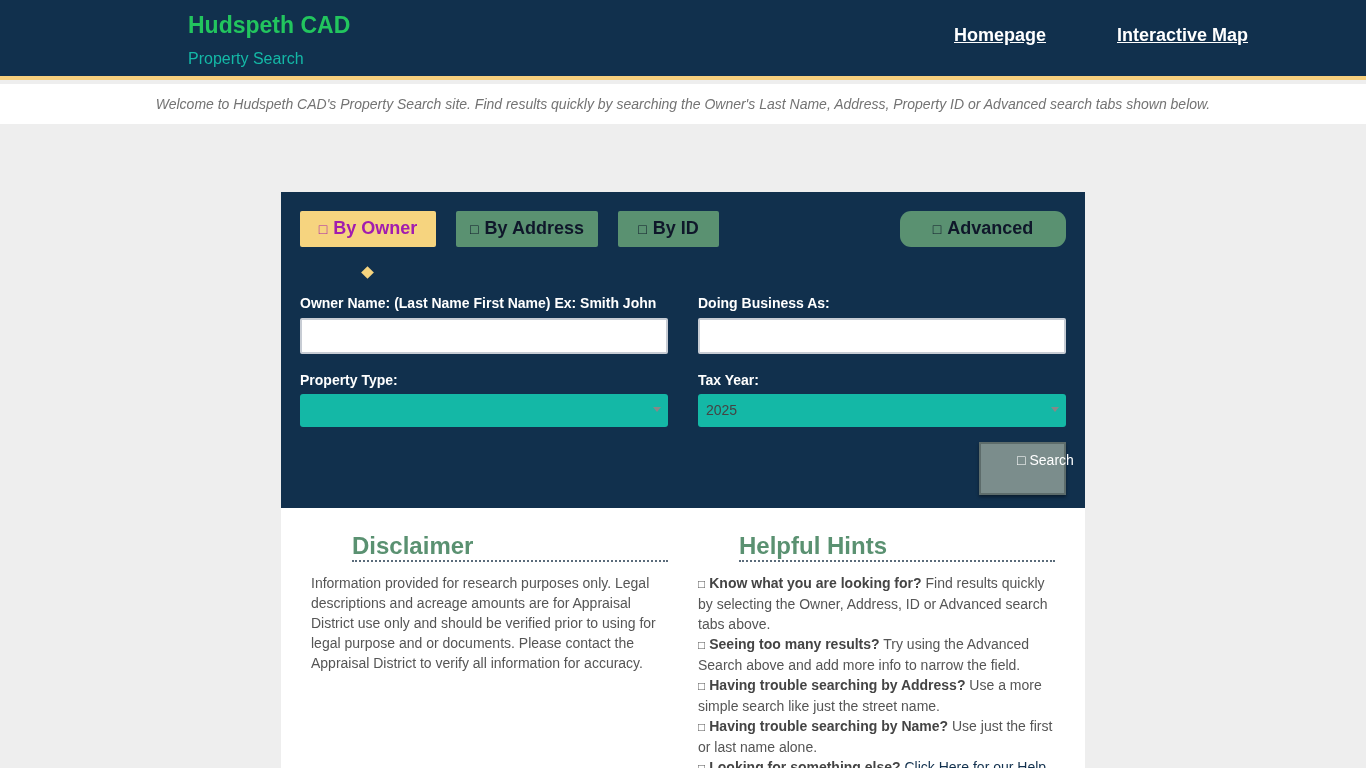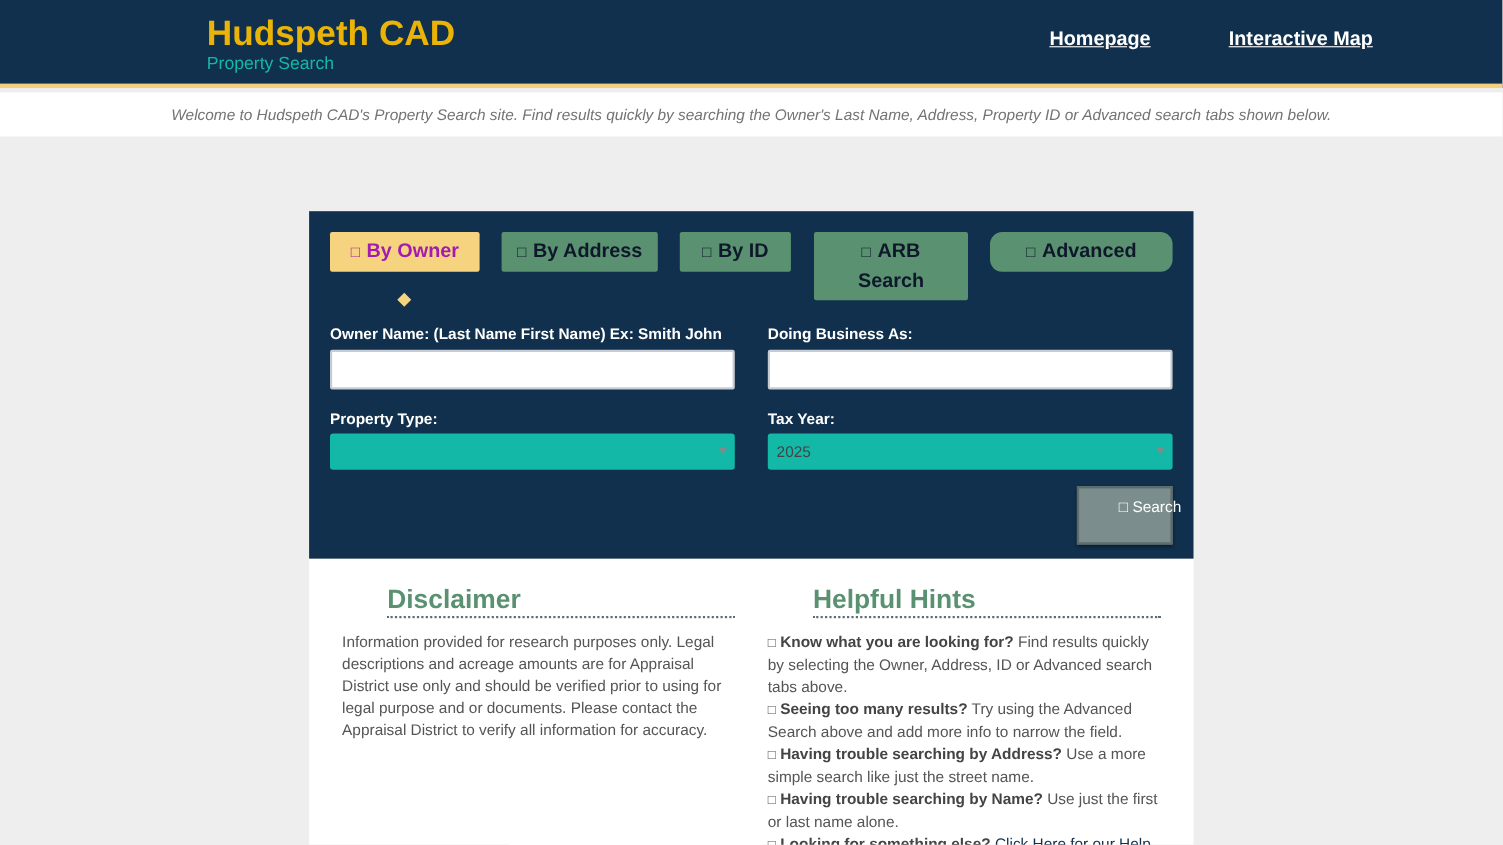--- a/index.html
+++ b/index.html
@@ -1,20 +1,20 @@
 <!DOCTYPE html>
 <html><head>
 <meta charset="utf-8">
 <style>
   * { box-sizing: border-box; margin: 0; padding: 0; }
   html, body { width: 1366px; height: 768px; overflow: hidden; }
   body { background: #eeeeee; font-family: "Liberation Sans", sans-serif; color: #444; position: relative; }
 
   .header { position: absolute; left: 0; top: 0; width: 1366px; height: 80px; background: #11304d; border-bottom: 4px solid #f6cf7d; }
-  .brand-title { position: absolute; left: 188px; top: 12px; font-size: 32px; font-weight: bold; color: #eab308; }
+  .brand-title { position: absolute; left: 188px; top: 12px; font-size: 23px; font-weight: bold; color: #22c55e; }
   .brand-sub { position: absolute; left: 188px; top: 50px; font-size: 16px; color: #14b8a6; }
   .nav-link { position: absolute; top: 25px; font-size: 18px; font-weight: bold; color: #fff; text-decoration: underline; cursor: pointer; }
   .nav-home { left: 954px; }
   .nav-map { left: 1117px; }
 
   .welcome { position: absolute; left: 0; top: 84px; width: 1366px; height: 40px; background: #fff; text-align: center; font-style: italic; font-size: 14px; color: #737373; line-height: 40px; }
 
   .search-panel { position: absolute; left: 281px; top: 192px; width: 804px; height: 316px; background: #11304d; }
   .tab { position: absolute; top: 19px; height: 36px; border-radius: 2px; color: #0f172a; font-weight: bold; font-size: 18px; text-align: center; line-height: 34px; cursor: pointer; background: #5a9171; }
   .tab.active { background: #f6d47f; color: #a21caf; }
@@ -58,24 +58,20 @@
 <div class="search-panel">
   <div class="tab tab-owner active">
     <span class="tab-icon">□</span><span>By Owner</span>
   </div>
   <div class="tab tab-address">
     <span class="tab-icon">□</span><span>By Address</span>
   </div>
   <div class="tab tab-id">
     <span class="tab-icon">□</span><span>By ID</span>
   </div>
-  <div class="tab tab-arb">
-    <div><span class="tab-icon">□</span><span>ARB</span></div>
-    <div>Search</div>
-  </div>
   <div class="tab tab-adv">
     <span class="tab-icon">□</span><span>Advanced</span>
   </div>
   <div class="tab-arrow"></div>
 
   <div class="field-label" style="left:19px; top:103px;">Owner Name: (Last Name First Name) Ex:  Smith John</div>
   <input class="text-input" style="left: 19px; top: 126px; width: 368px;" type="text" value="">
 
   <div class="field-label" style="left:417px; top:103px;">Doing Business As:</div>
   <input class="text-input" style="left: 417px; top: 126px; width: 368px;" type="text" value="">

